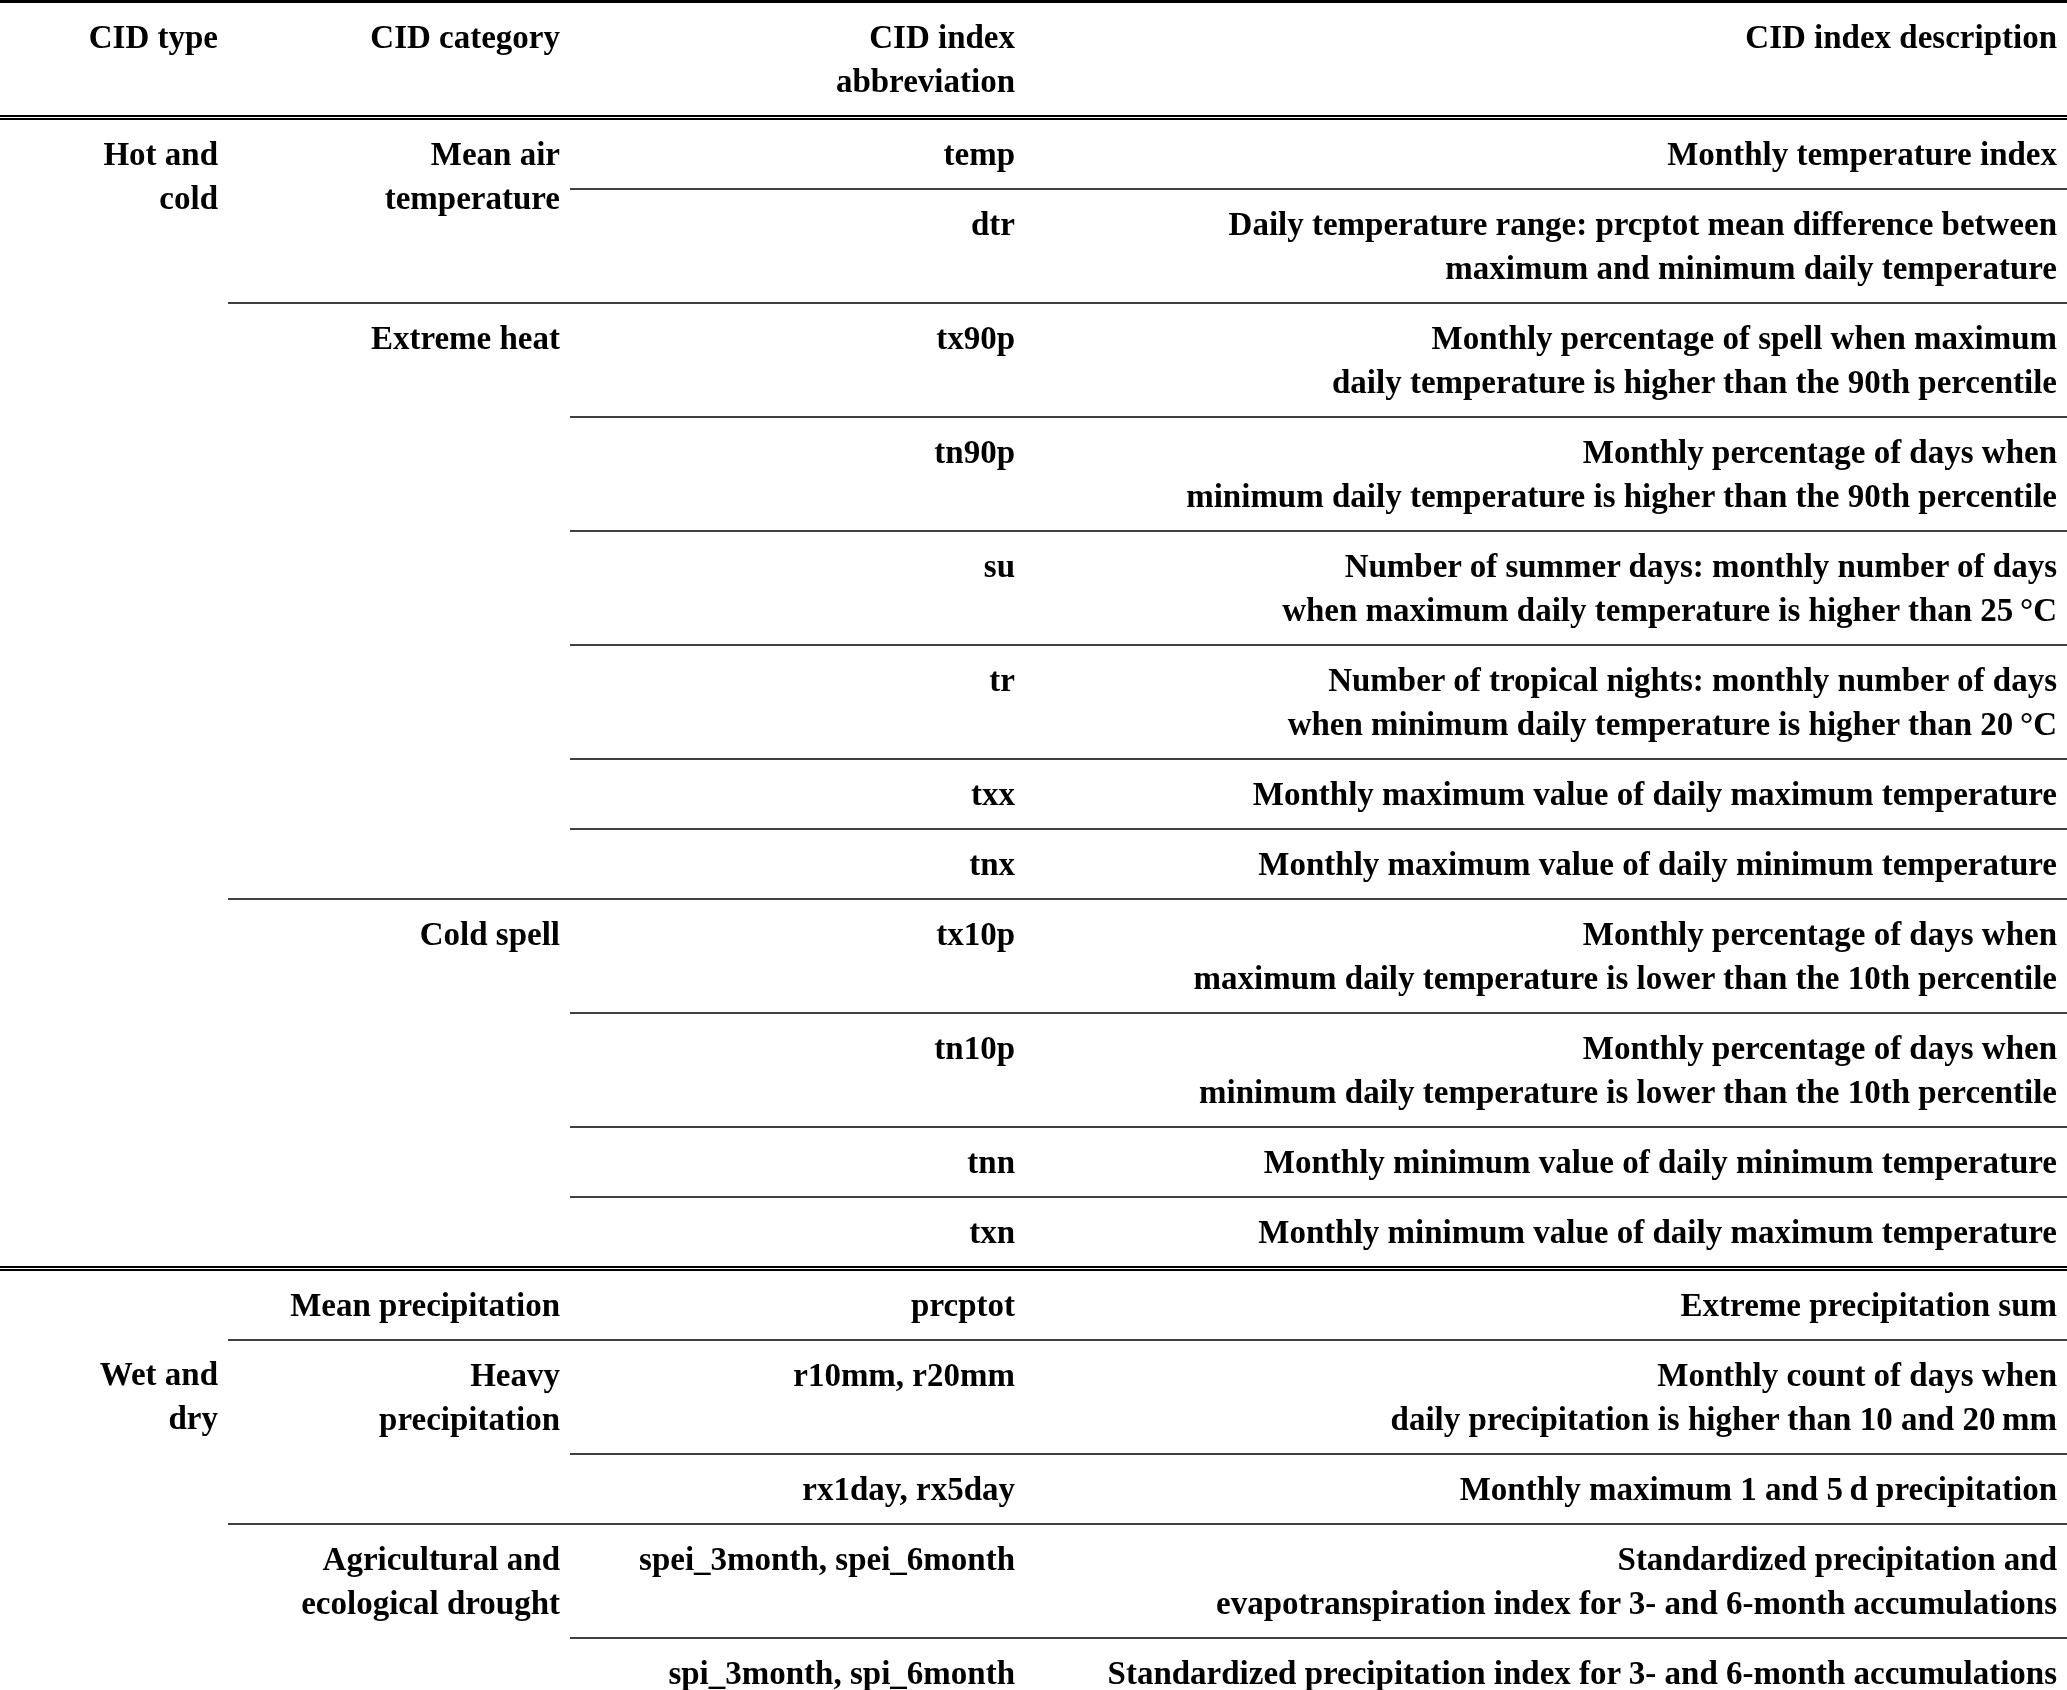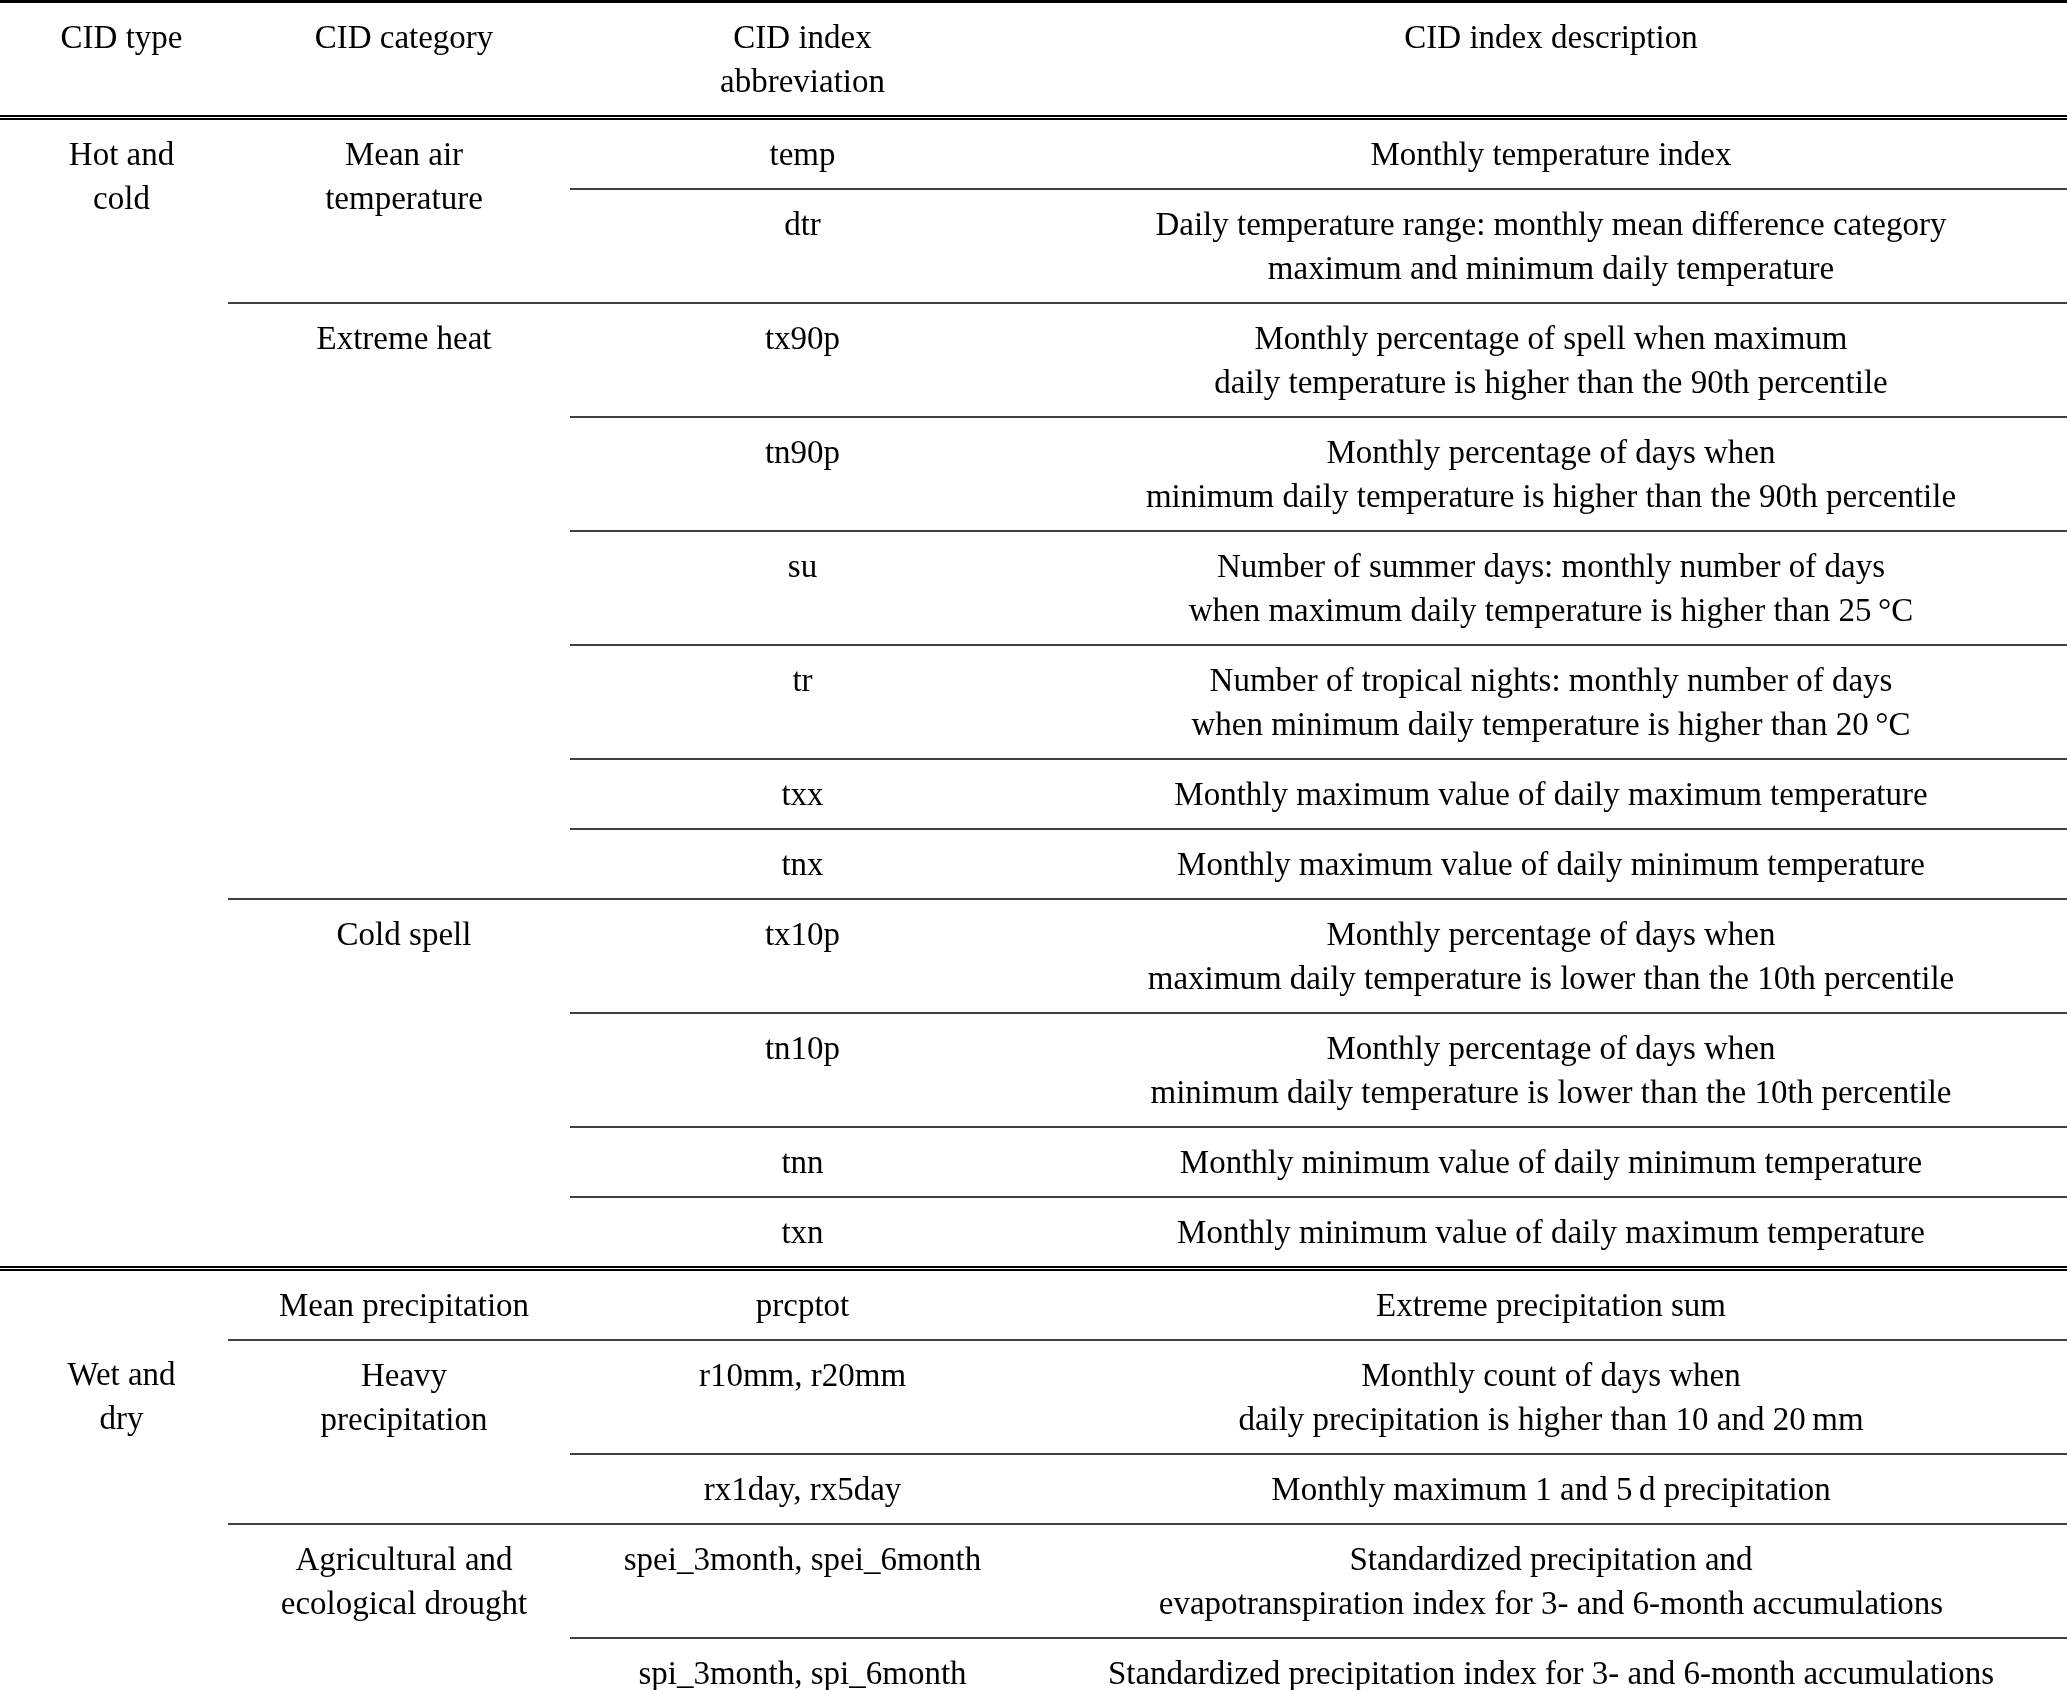--- a/index.html
+++ b/index.html
@@ -18,22 +18,22 @@
     width: 2067px;
     table-layout: fixed;
     border-collapse: collapse;
     border-top: 3px solid #000;
     border-bottom: 5px double #000;
     font-size: 33px;
     line-height: 44px;
   }
   table.cid th, table.cid td {
     vertical-align: top;
-    text-align: center;
-    font-weight: normal;
+    text-align: right;
+    font-weight: bold;
     padding: 12px 10px 12px 20px;
     white-space: pre-line;
   }
   table.cid .c1 { padding-left: 25px; }
   
   table.cid thead th { border-bottom: 5px double #000; }
   
   table.cid .rule { border-bottom: 2px solid #404040; }
   
   table.cid .section { border-bottom: 5px double #000; }
@@ -62,21 +62,21 @@
     <tr>
       <td class="c1 section" rowspan="12">Hot and
 cold</td>
       <td class="rule" rowspan="2">Mean air
 temperature</td>
       <td class="rule">temp</td>
       <td class="rule">Monthly temperature index</td>
     </tr>
     <tr>
       <td class="rule">dtr</td>
-      <td class="rule">Daily temperature range: monthly mean difference category
+      <td class="rule">Daily temperature range: prcptot mean difference between
 maximum and minimum daily temperature</td>
     </tr>
 
     <tr>
       <td class="rule" rowspan="6">Extreme heat</td>
       <td class="rule">tx90p</td>
       <td class="rule">Monthly percentage of spell when maximum
 daily temperature is higher than the 90th percentile</td>
     </tr>
     <tr>

